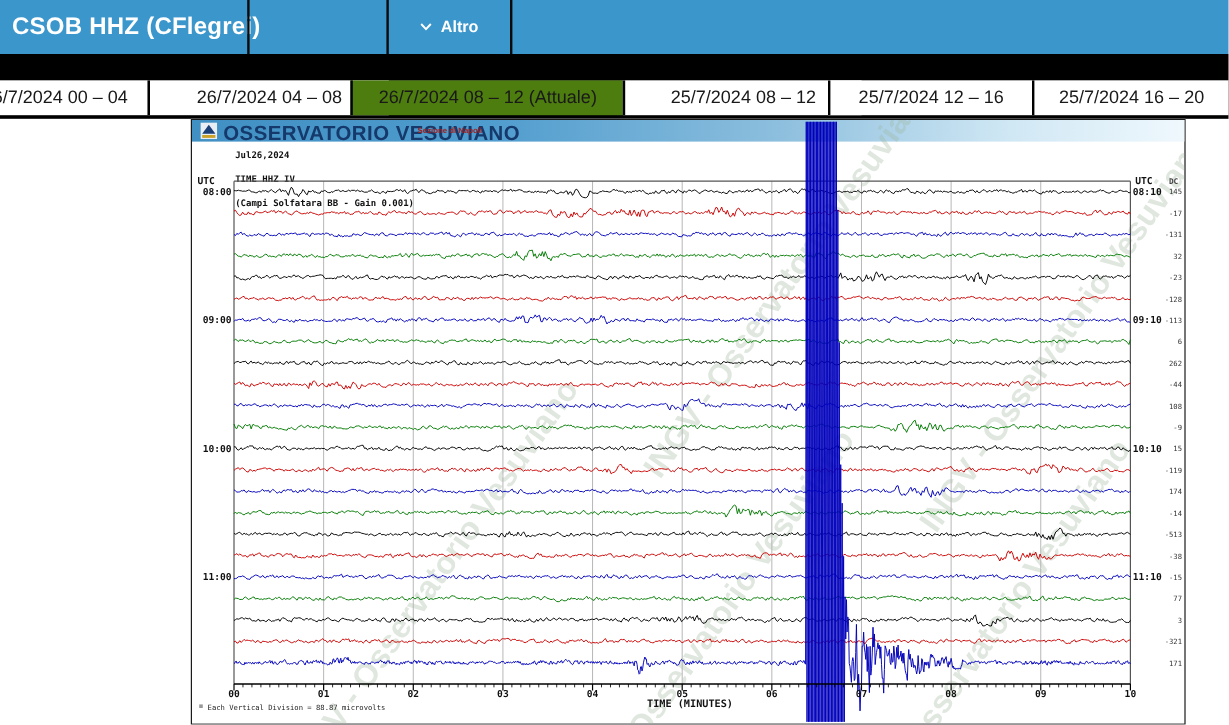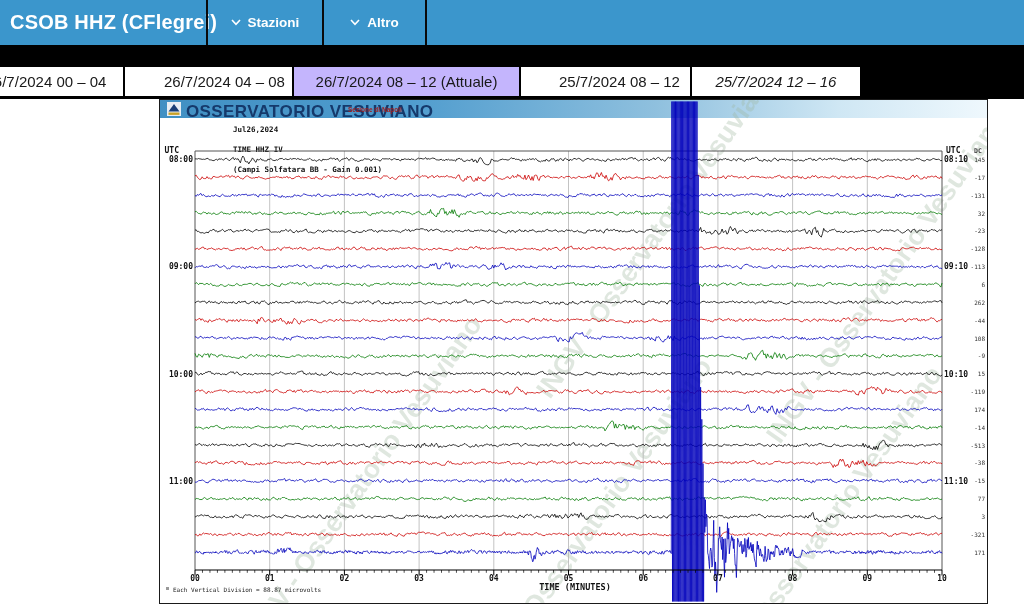--- a/index.html
+++ b/index.html
@@ -16,73 +16,68 @@
   .menu-stazioni{left:208px;width:114px;}
   .menu-altro{left:324px;width:101px;text-align:center;}
   .chev{width:10px;height:7px;display:block;}
   
   .blackstrip{position:absolute;left:0;top:45px;width:1024px;height:22px;background:#000;}
   
   .tabbar{position:absolute;left:0;top:67px;width:1024px;height:32px;background:#000;}
   .tab{position:absolute;top:0;height:29px;line-height:29px;background:#fff;color:#191919;
        font-size:15px;text-align:center;box-sizing:border-box;border-left:2px solid #000;
        overflow:hidden;white-space:nowrap;cursor:pointer;}
-  .tab.active{background:#c4b5fd;}
+  .tab.active{background:#4d7c0f;}
   .tab-1{left:-31px;width:154px;border-left:none;}
   .tab-2{left:123px;width:201px;}
   .tab-3{left:292px;width:227px;}
   .tab-4{left:519px;width:199px;}
-  .tab-5{left:690px;width:170px;font-style:italic;}
+  .tab-5{left:690px;width:170px;}
   .tab-6{left:860px;width:164px;}
   
   .seismo{position:absolute;left:159px;top:99px;width:829px;height:505px;background:#fff;
           border:1px solid #1a1a1a;box-sizing:border-box;}
   .sg-header{position:absolute;left:0;top:0;width:827px;height:18px;
      background:linear-gradient(90deg,#4190c3 0%,#4f9cce 30%,#8fc0de 60%,#cfe7f4 82%,#eff8fd 100%);}
   .sg-title{position:absolute;left:26px;top:2px;font-size:17px;font-weight:bold;
             letter-spacing:.4px;color:#15396b;white-space:nowrap;}
   .sg-subtitle{position:absolute;left:188px;top:6px;font-size:6.5px;font-weight:bold;
                color:#a02020;white-space:nowrap;}
   .sg-logo{position:absolute;left:7px;top:2px;width:14px;height:14px;display:block;}
   .sg-info{position:absolute;left:36px;top:25px;font-family:"DejaVu Sans Mono",monospace;
-           font-size:7.5px;font-weight:bold;color:#111;line-height:10px;white-space:pre;margin-left:37px;}
+           font-size:7.5px;font-weight:bold;color:#111;line-height:10px;white-space:pre;}
   .sg-svg{position:absolute;left:0;top:0;width:827px;height:503px;pointer-events:none;}
 </style>
 </head>
 <body>
 
 <div class="stage">
 
   <div class="appbar">
     <div class="app-title">CSOB HHZ (CFlegrei)</div>
     <div class="sep sep-1"></div>
     <div class="sep sep-2"></div>
     <div class="sep sep-3"></div>
-    <div class="menu-item menu-stazioni">
-      <svg class="chev" viewBox="0 0 10 7">
-        <polyline points="1,1 5,5.3 9,1" fill="none" stroke="#fff" stroke-width="1.6"></polyline>
-      </svg>
-      <span>Stazioni</span>
-    </div>
     <div class="menu-item menu-altro">
       <svg class="chev" viewBox="0 0 10 7">
         <polyline points="1,1 5,5.3 9,1" fill="none" stroke="#fff" stroke-width="1.6"></polyline>
       </svg>
       <span>Altro</span>
     </div>
   </div>
 
   <div class="blackstrip"></div>
 
   <div class="tabbar">
     <div class="tab tab-1">26/7/2024 00 – 04</div>
     <div class="tab tab-2">26/7/2024 04 – 08</div>
     <div class="tab tab-3 active">26/7/2024 08 – 12 (Attuale)</div>
     <div class="tab tab-4">25/7/2024 08 – 12</div>
     <div class="tab tab-5">25/7/2024 12 – 16</div>
+    <div class="tab tab-6">25/7/2024 16 – 20</div>
   </div>
 
   <div class="seismo">
     <div class="sg-header">
       <svg class="sg-logo" viewBox="0 0 14 14">
         <rect x="0" y="0" width="14" height="14" fill="#e8eef4"></rect>
         <path d="M1.5,9.5 L7,2 L12.5,9.5 Z" fill="#1b3f77"></path>
         <rect x="1.5" y="10.5" width="11" height="2.4" fill="#c9a227"></rect>
       </svg>
       <span class="sg-title">OSSERVATORIO VESUVIANO</span>

